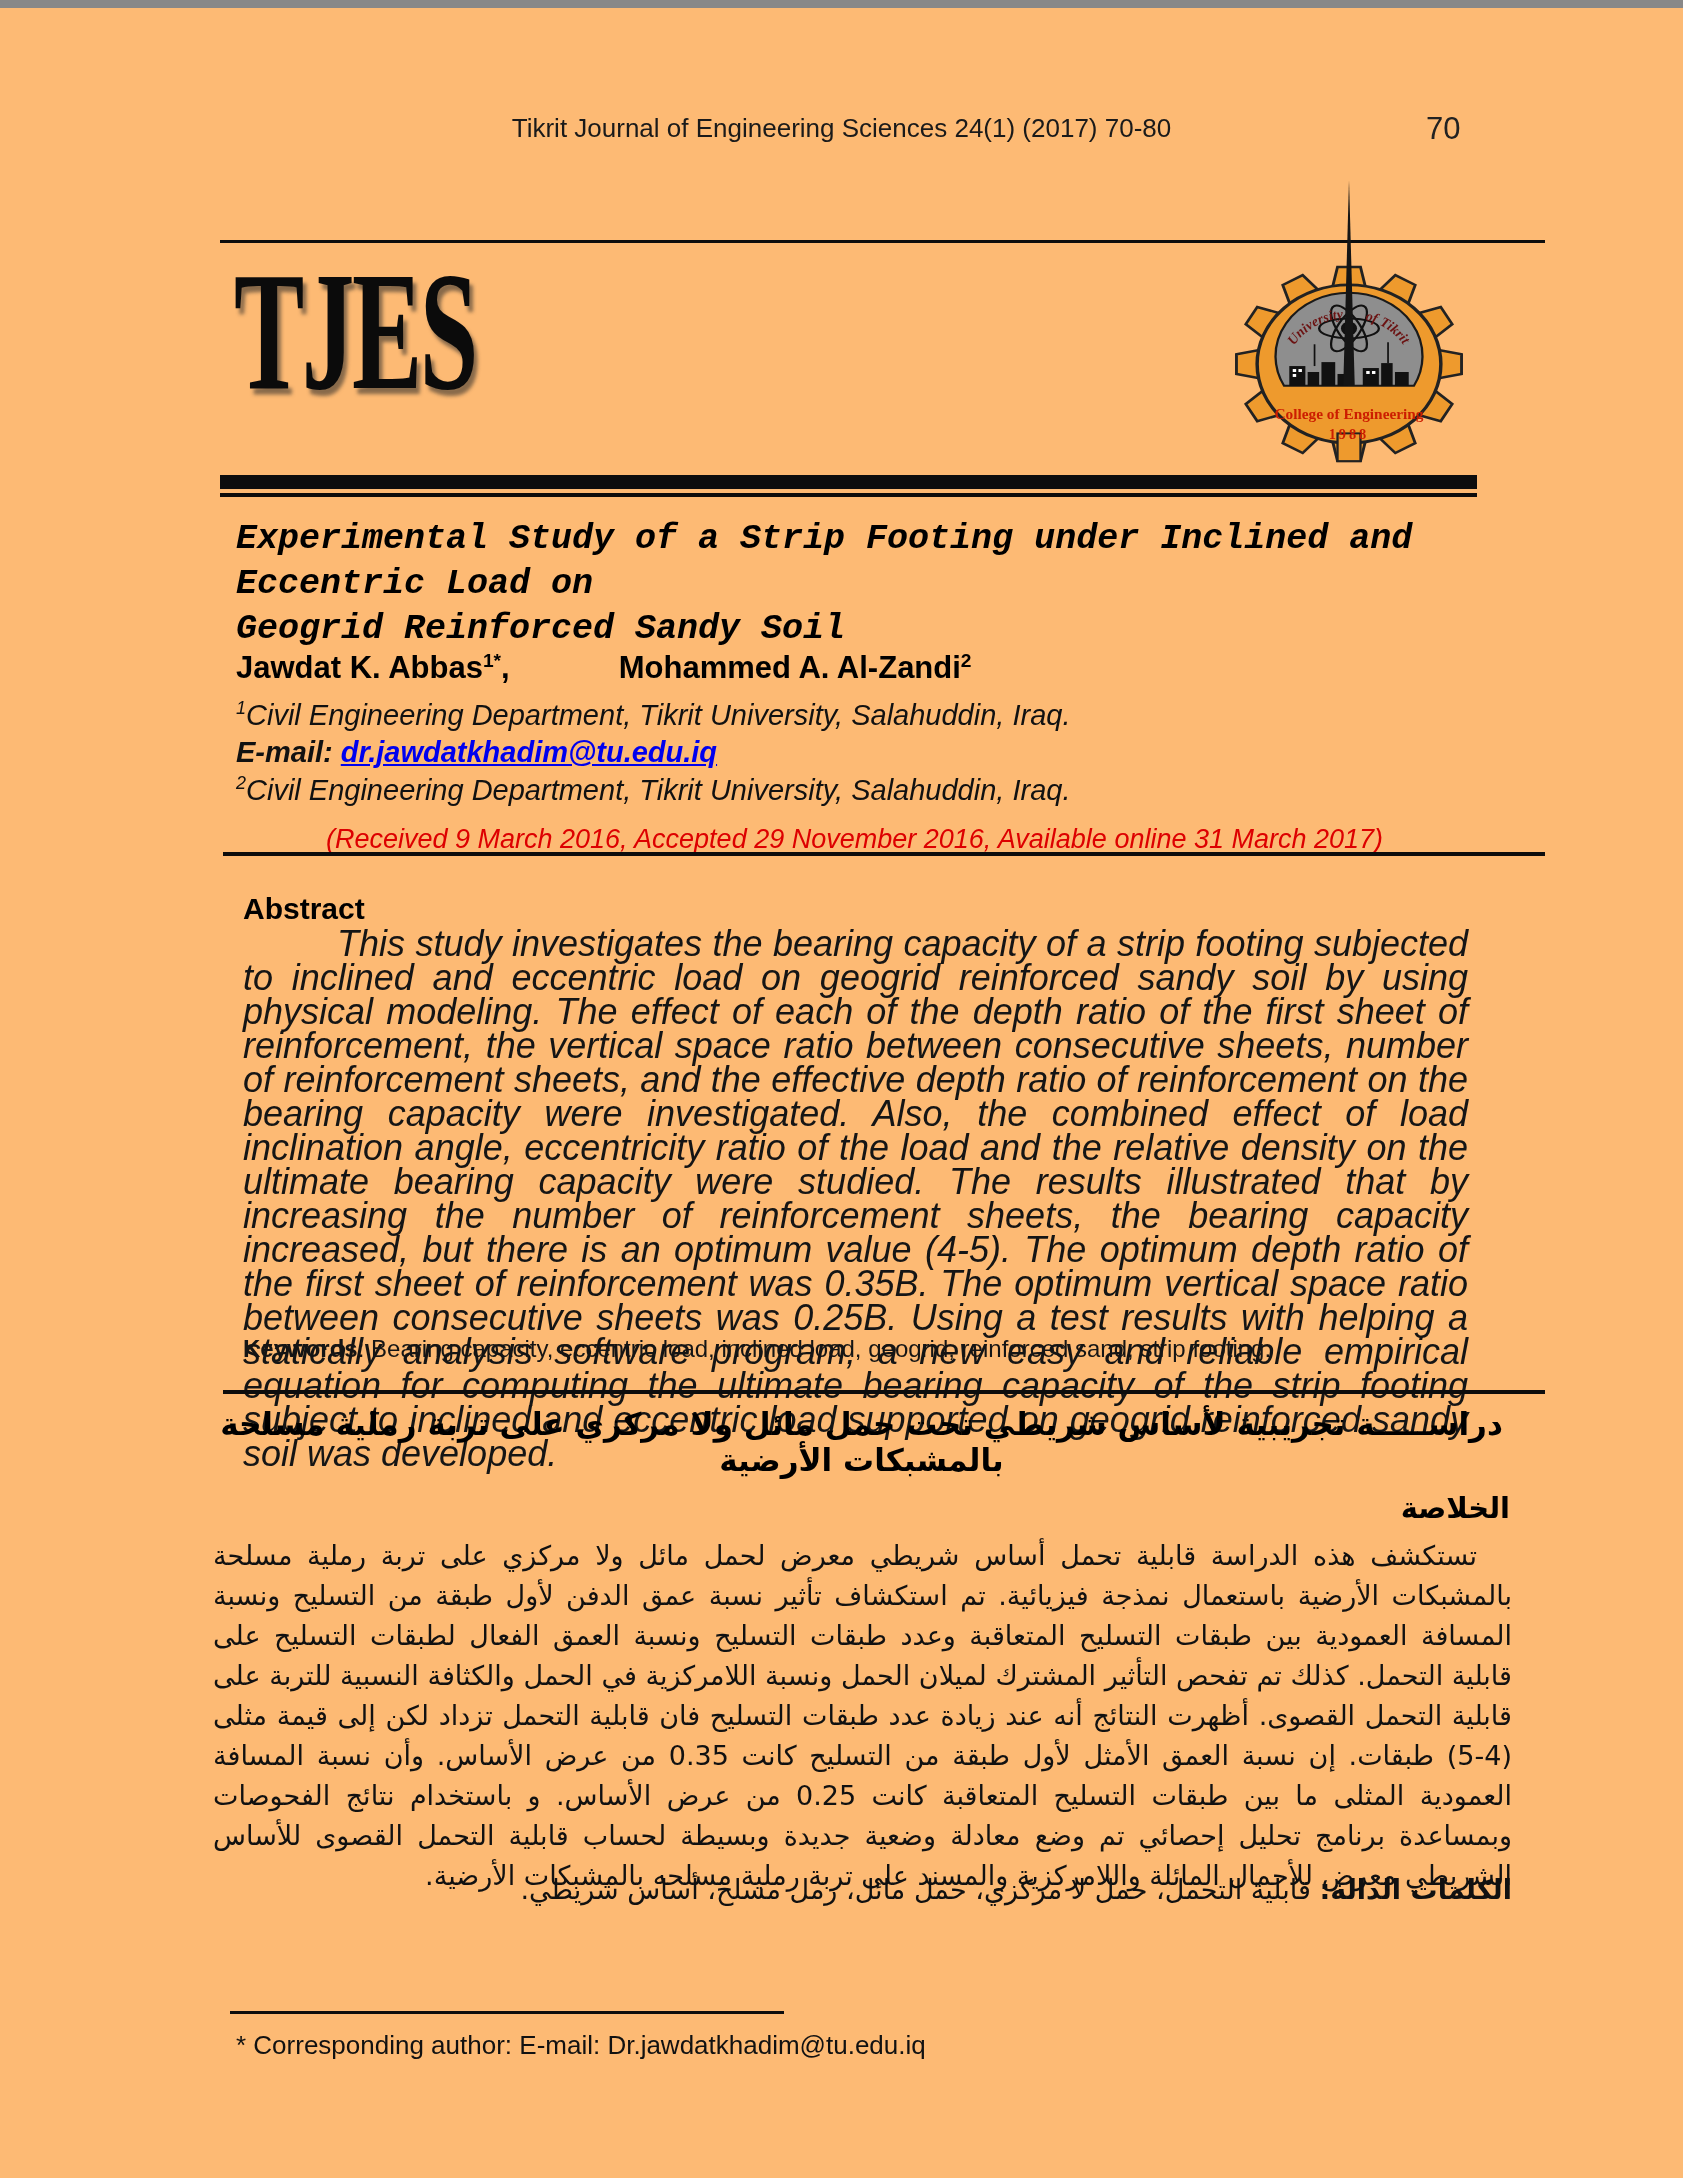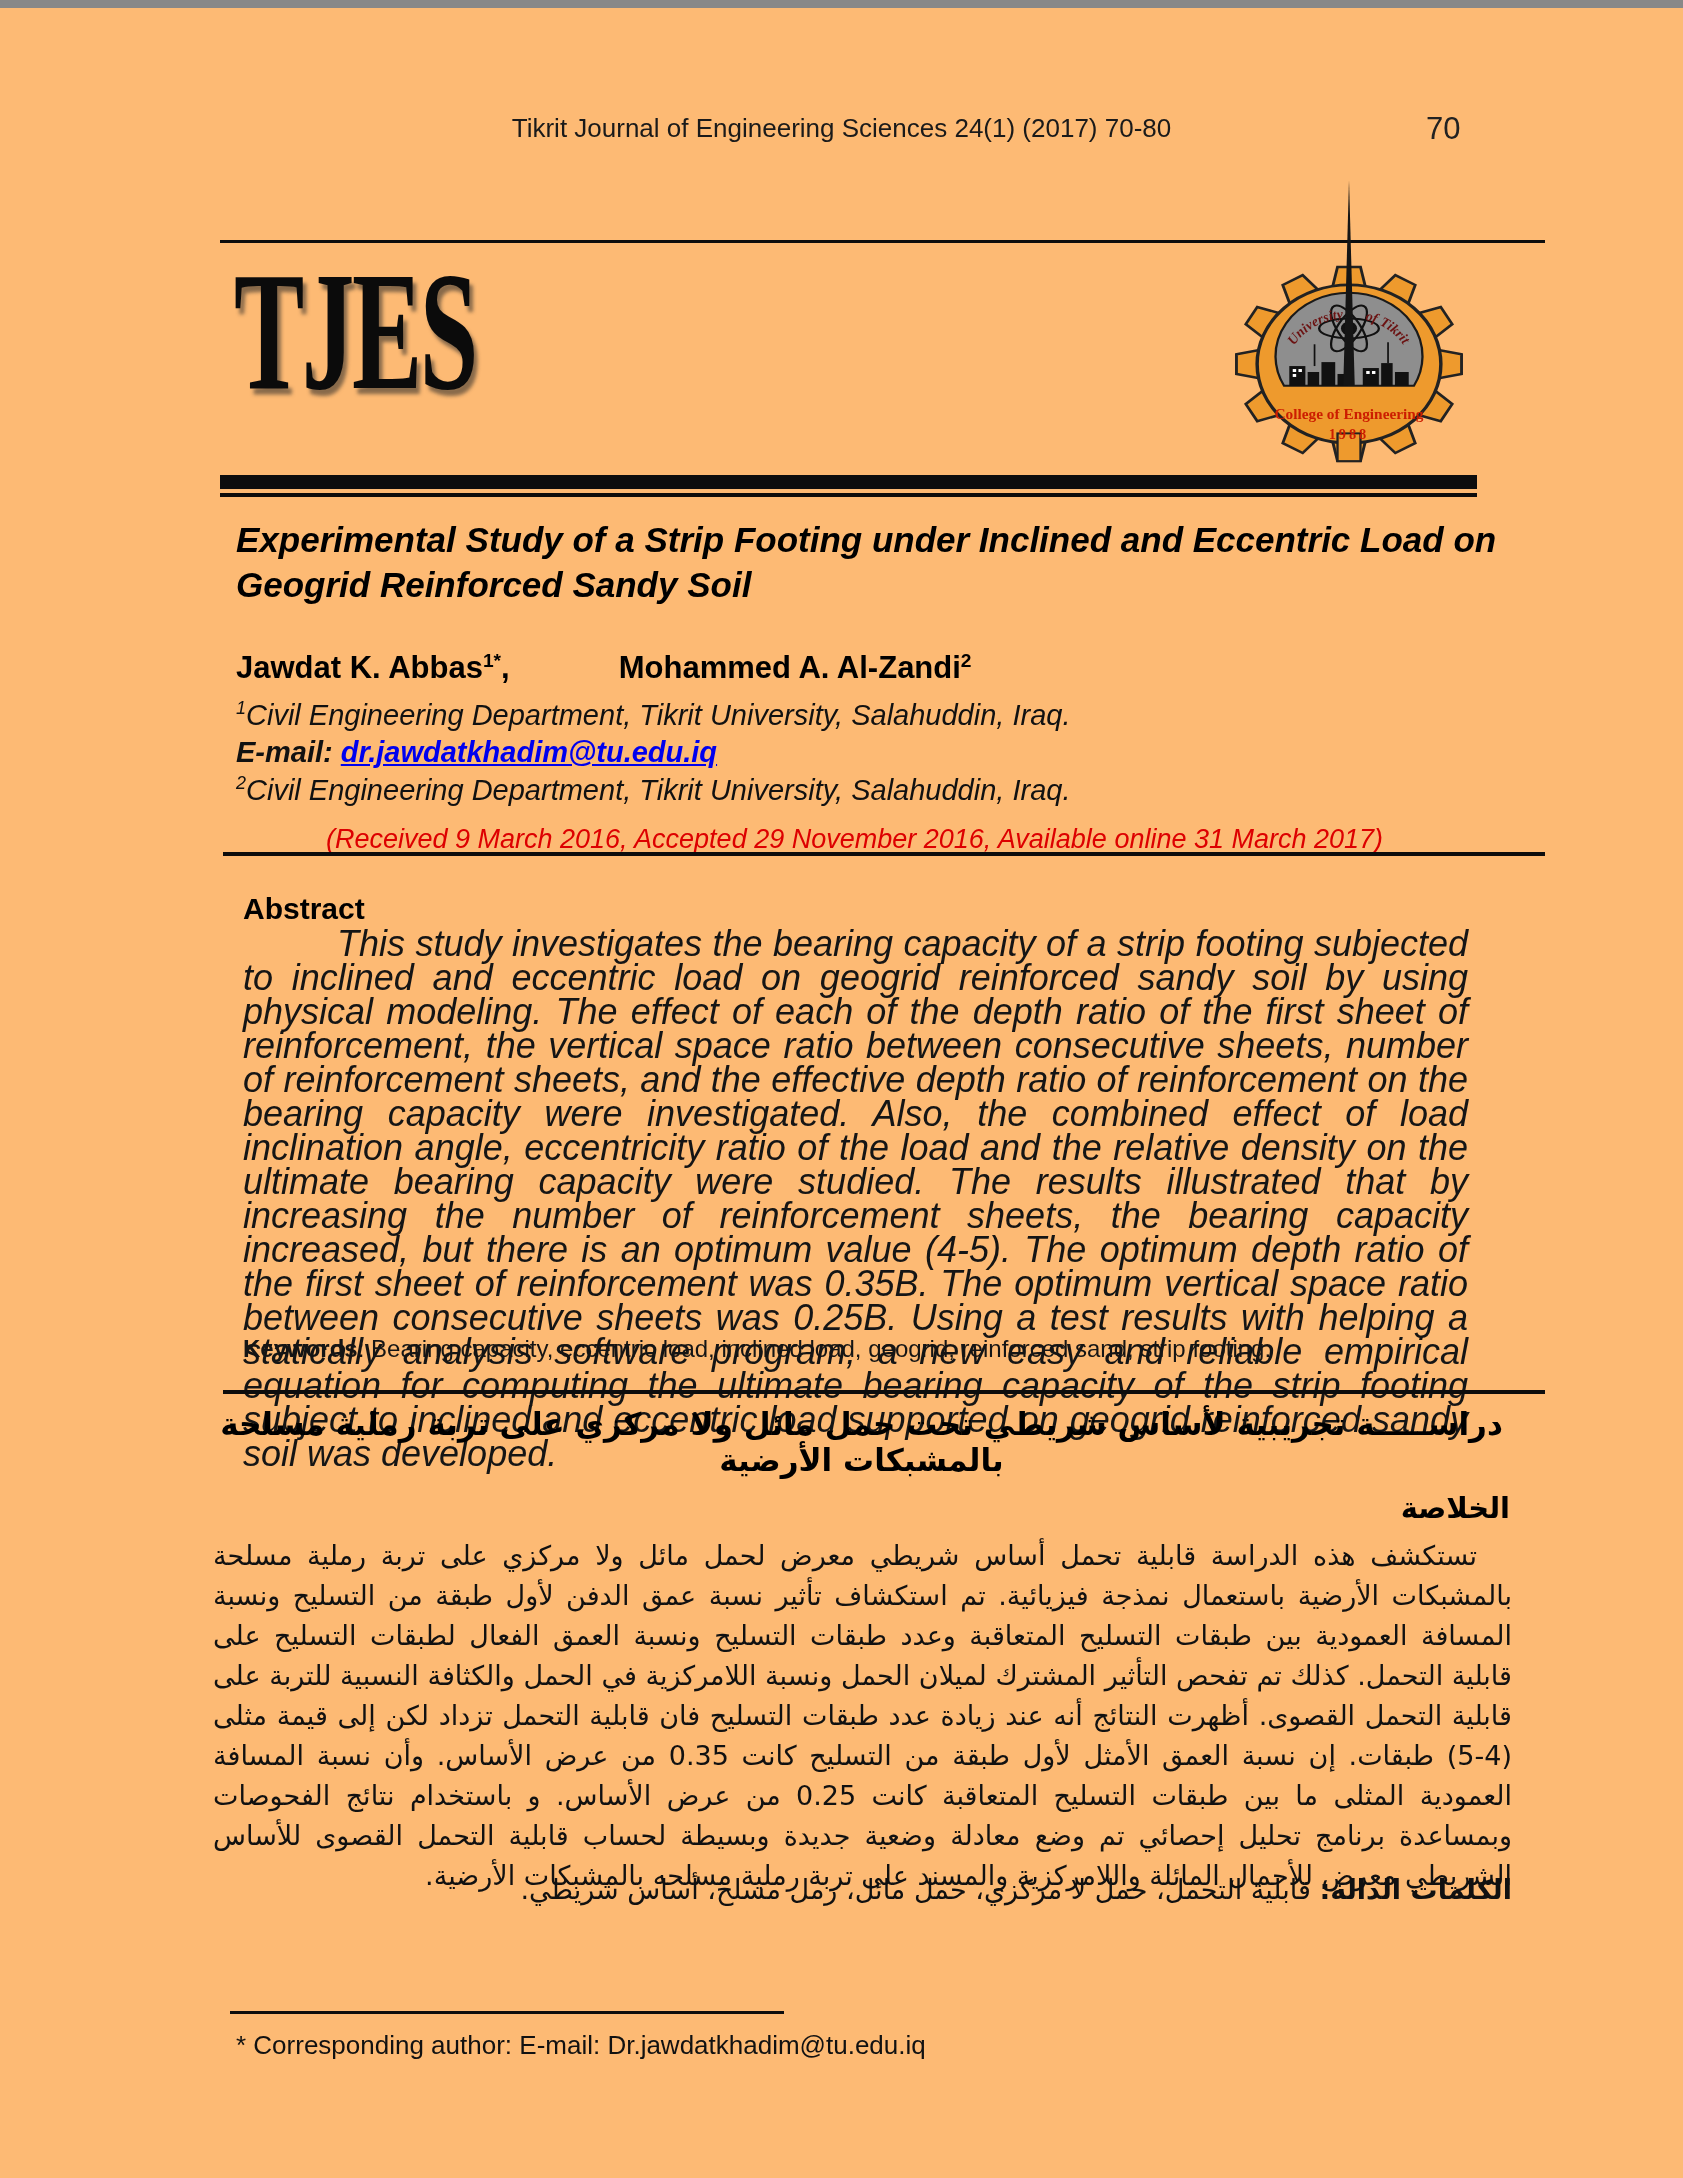--- a/index.html
+++ b/index.html
@@ -17,21 +17,21 @@
   
   .logo{
     left:234px;top:238px;font-family:"Liberation Serif",serif;font-weight:bold;
     font-size:170px;line-height:170px;color:#0b0b0b;letter-spacing:-4px;
     transform:scaleX(0.62);transform-origin:left top;
     text-shadow:6px 6px 5px rgba(40,40,40,0.55);
   }
   .issn{left:535px;top:287px;font-size:34px;font-weight:bold;line-height:49px;color:#161616;}
   .issn a{color:#0000ee;}
   
-  .title{left:236px;top:509px;width:1277px;font-size:35px;font-weight:bold;font-style:italic;line-height:45px;color:#000;}
+  .title{left:236px;top:509px;width:1277px;font-size:35px;font-weight:bold;font-style:italic;line-height:45px;color:#000;font-family:Liberation Mono, monospace;}
   .authors{left:236px;top:642px;font-size:31px;font-weight:bold;color:#000;}
   .authors sup{font-size:0.62em;}
   .gap2{display:inline-block;width:109px;}
   .affil{left:236px;font-size:29px;font-style:italic;color:#111;}
   .affil sup{font-size:0.62em;}
   .email{left:236px;top:728px;font-size:29px;font-weight:bold;font-style:italic;}
   .email a{color:#0000ee;}
   .received{left:243px;top:816px;width:1223px;text-align:center;font-size:27px;font-style:italic;color:#dd0000;}
   
   .abshead{left:243px;top:884px;font-size:30px;font-weight:bold;color:#000;}

